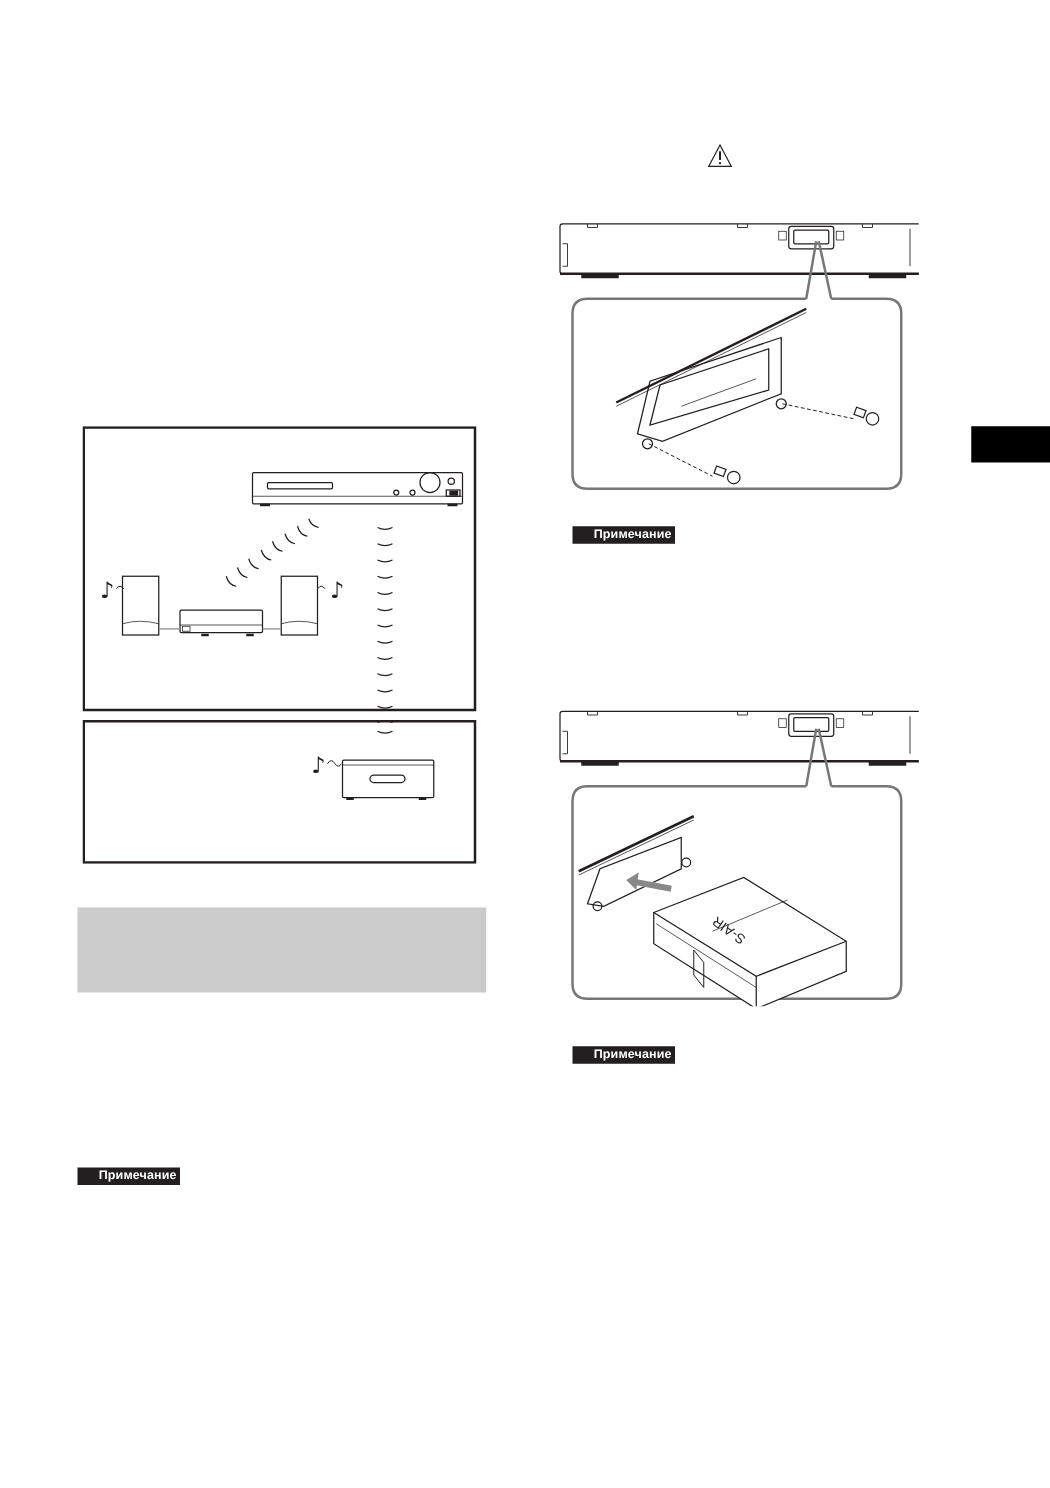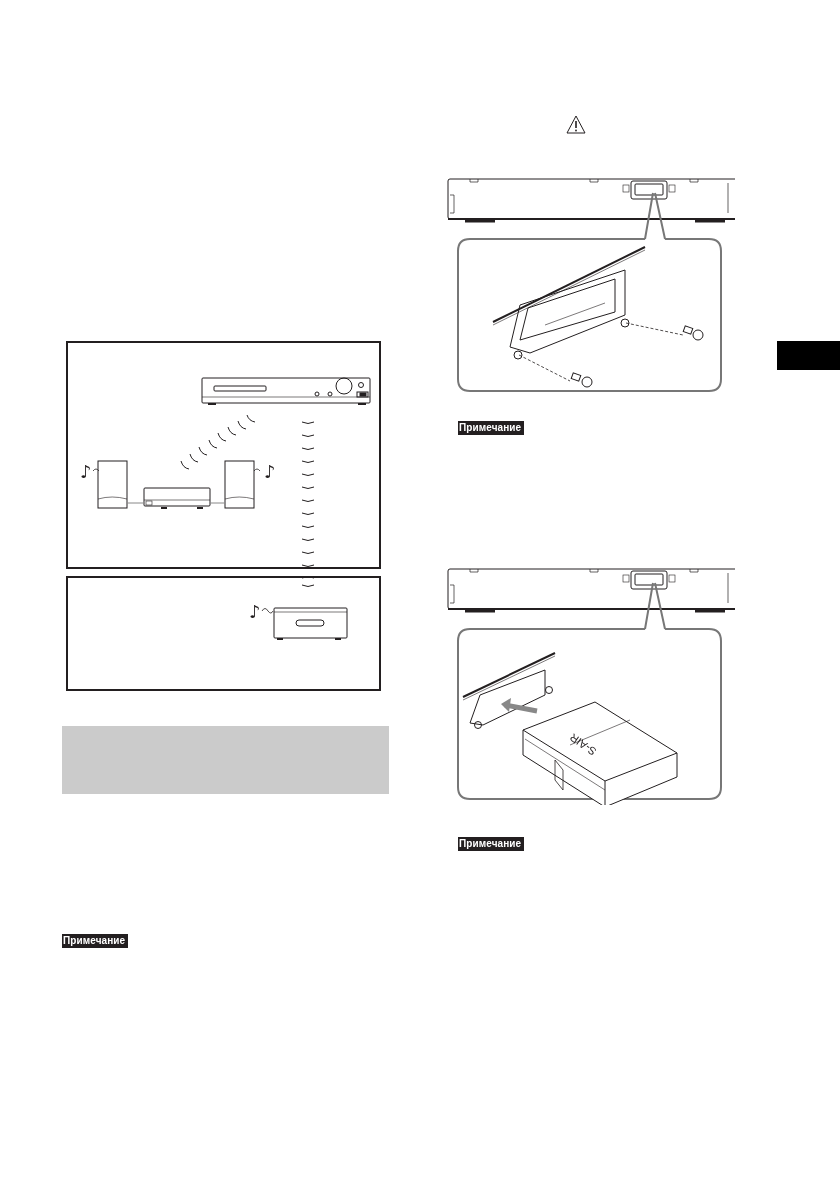--- a/index.html
+++ b/index.html
@@ -12,21 +12,21 @@
 
   
   .diagram { left: 66px; top: 341px; width: 316px; height: 350px; }
   .diagram svg { display: block; }
 
   
   .heading-band { left: 62px; top: 726px; width: 327px; height: 68px; background: #cbcbcb; }
 
   
   .note-label { background: #231f20; color: #ffffff; font-weight: bold; font-size: 10px;
-                line-height: 12px; padding: 1px 3px 1px 1px; letter-spacing: 0.1px;
+                line-height: 12px; padding: 1px 3px 1px 17px; letter-spacing: 0.1px;
                 display: inline-block; white-space: nowrap; }
 
   
   .warning { left: 566px; top: 115px; width: 20px; height: 19px; }
 
   
   .fig { left: 445px; width: 290px; }
 </style>
 </head>
 <body>

